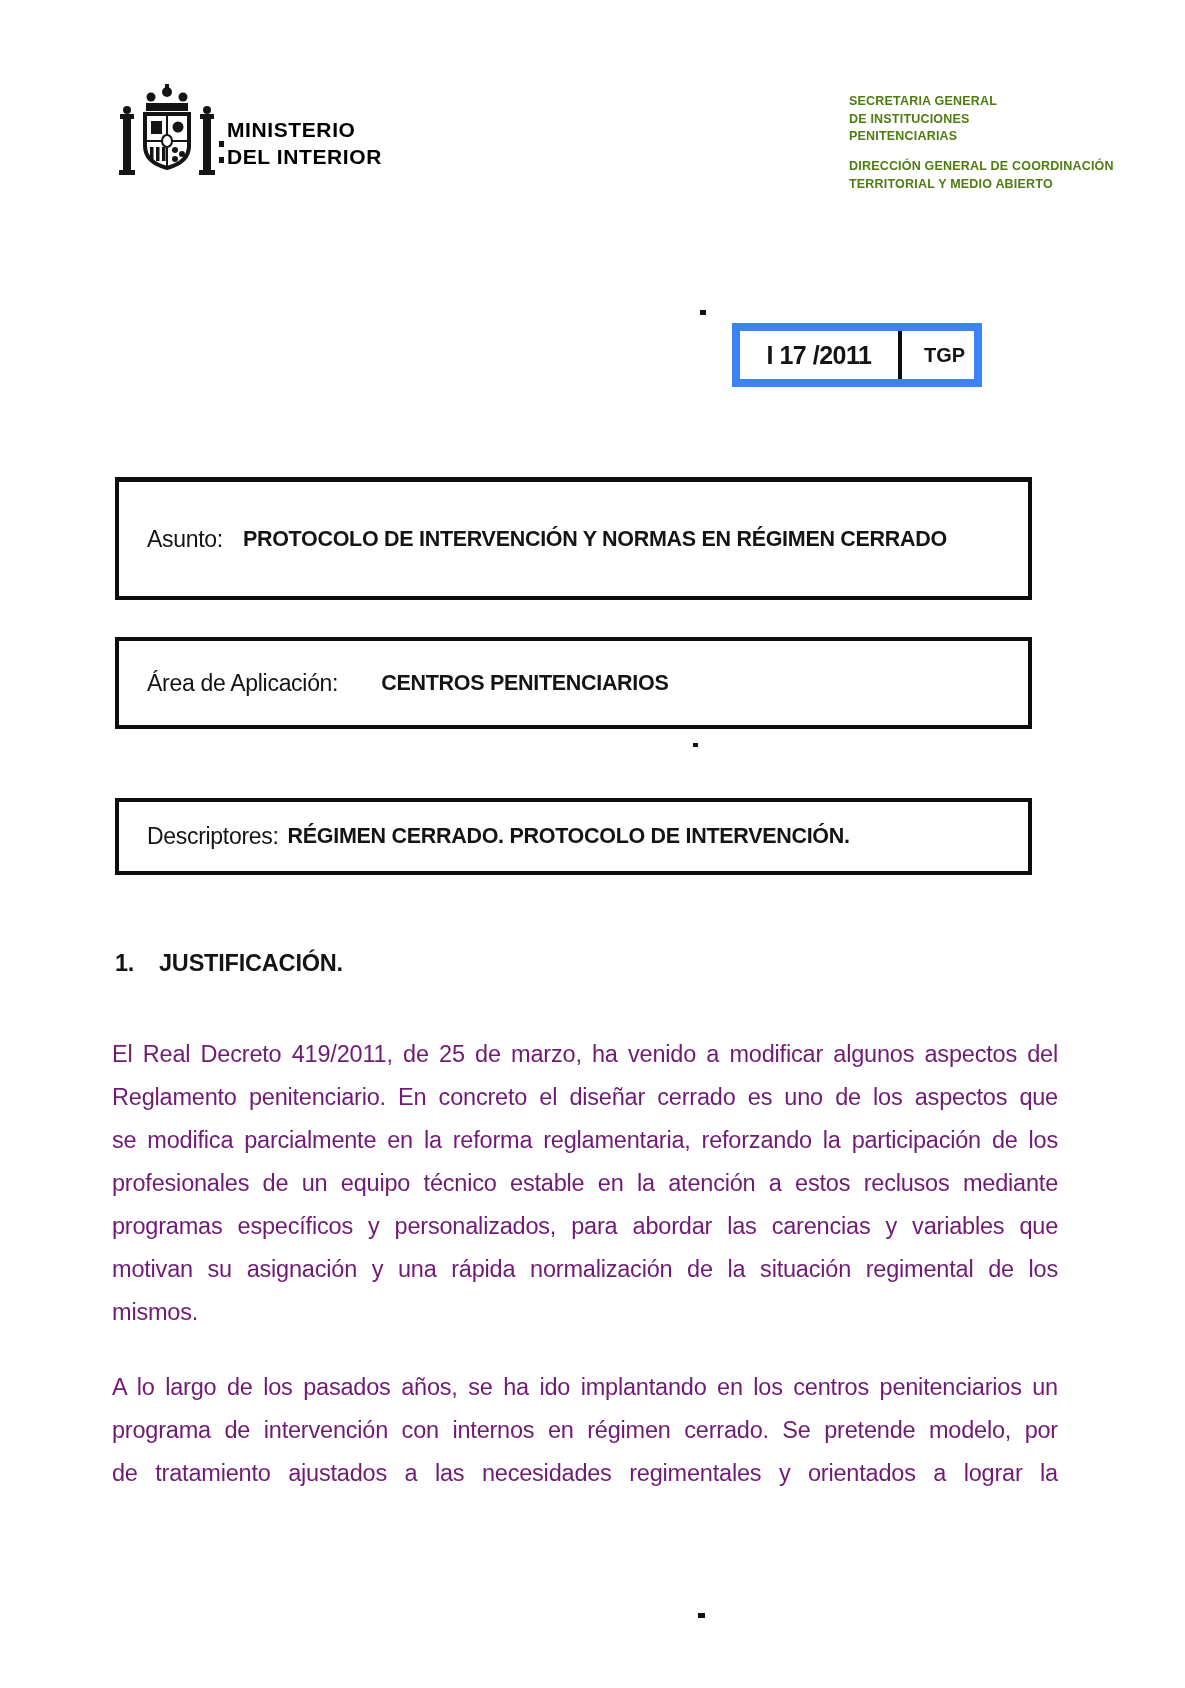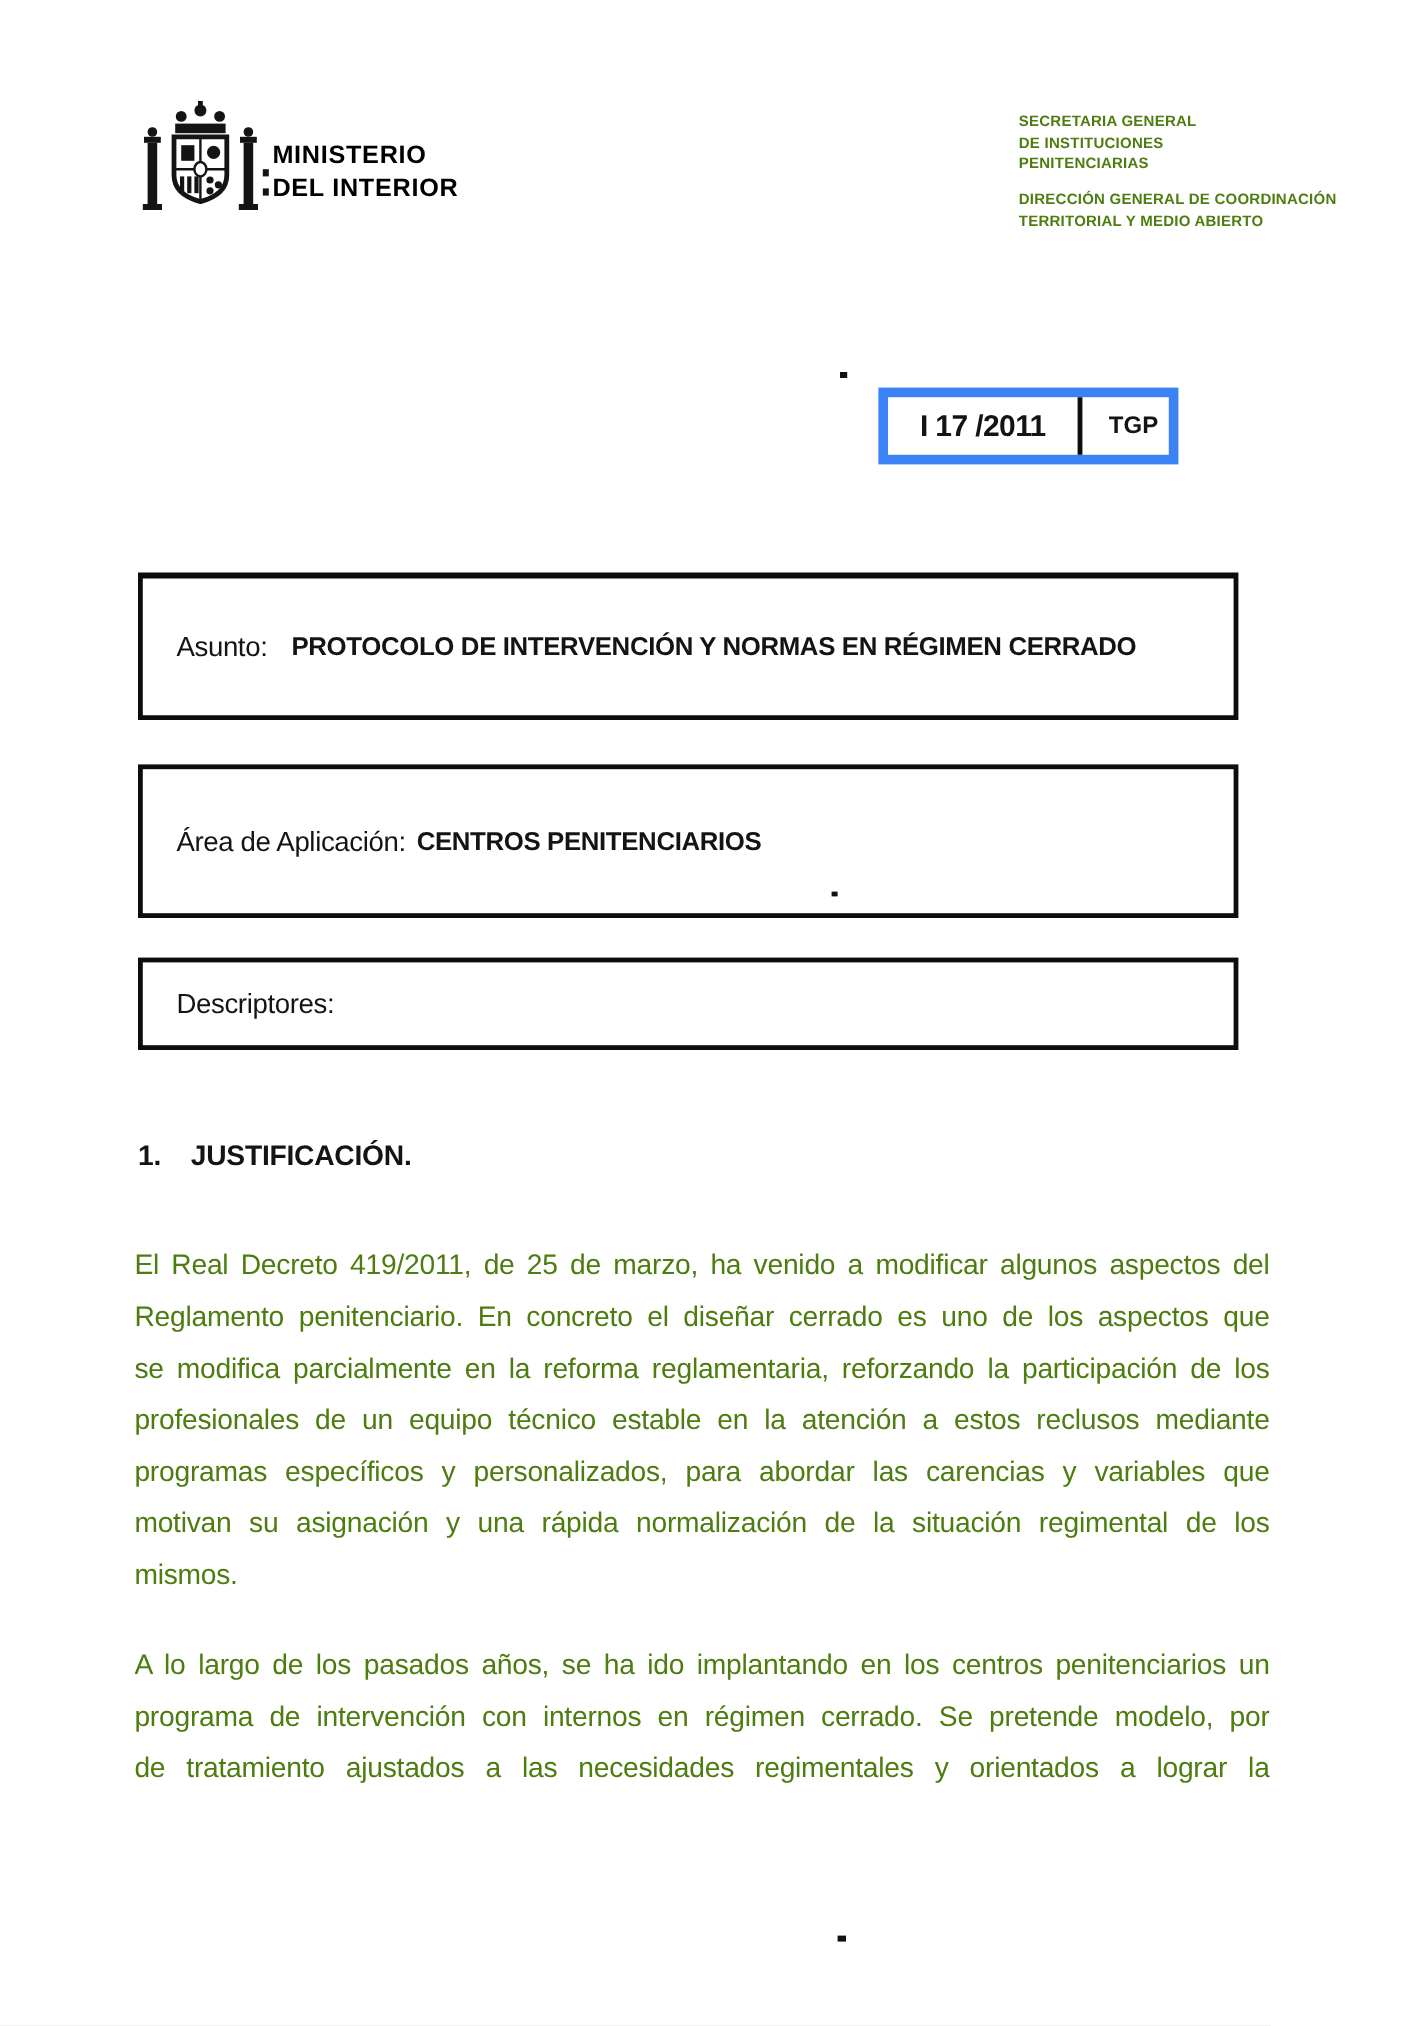--- a/index.html
+++ b/index.html
@@ -41,40 +41,40 @@
     padding-left:22px;font-weight:bold;font-size:20px;
   }
   
   .fieldbox{
     position:absolute;left:115px;width:917px;
     border:4px solid #0d0d0d;box-sizing:border-box;
     display:flex;align-items:center;
     padding-left:28px;
   }
   .fb1{top:477px;height:123px;border-top-width:5px;}
-  .fb2{top:637px;height:128px;}
+  .fb2{top:637px;height:92px;gap:34px;}
   .fb3{top:798px;height:77px;}
   .flabel{font-size:23px;letter-spacing:-0.3px;white-space:pre;}
   .fvalue{font-weight:bold;font-size:21.5px;letter-spacing:-0.3px;white-space:pre;}
   .gap-lg{margin-left:20px;}
   .gap-sm{margin-left:9px;}
   
   .heading{
     position:absolute;left:115px;top:950px;
     font-weight:bold;font-size:23.5px;letter-spacing:-0.2px;
     display:flex;
   }
   .hnum{width:44px;}
   
   .para{position:absolute;left:112px;width:946px;}
   .p1{top:1033px;}
   .p2{top:1366px;}
   .bline{
     height:43px;line-height:43px;font-size:23.5px;
-    letter-spacing:-0.2px;color:#4d7c0f;
+    letter-spacing:-0.2px;color:#701a75;
     text-align:justify;text-align-last:justify;
     overflow:hidden;white-space:nowrap;
   }
   .bline.plain{text-align-last:left;}
   
   .dot{position:absolute;background:#111;}
   .dotA{left:700px;top:310px;width:6px;height:5px;}
   .dotB{left:693px;top:743px;width:5px;height:4px;}
   .dotC{left:698px;top:1613px;width:7px;height:5px;}
 </style>
@@ -151,20 +151,21 @@
   </div>
 
   <div class="fieldbox fb2">
     <span class="flabel">Área de Aplicación:</span>
     <span class="fvalue gap-sm">CENTROS PENITENCIARIOS</span>
   </div>
   <div class="dot dotB"></div>
 
   <div class="fieldbox fb3">
     <span class="flabel">Descriptores:</span>
+    <span class="fvalue gap-sm">RÉGIMEN CERRADO. PROTOCOLO DE INTERVENCIÓN.</span>
   </div>
 
   <div class="heading">
     <span class="hnum">1.</span>
     <span>JUSTIFICACIÓN.</span>
   </div>
 
   <div class="para p1">
     <div class="bline">El Real Decreto 419/2011, de 25 de marzo, ha venido a modificar algunos aspectos del</div>
     <div class="bline">Reglamento penitenciario.  En concreto el diseñar cerrado es uno de los aspectos que</div>

